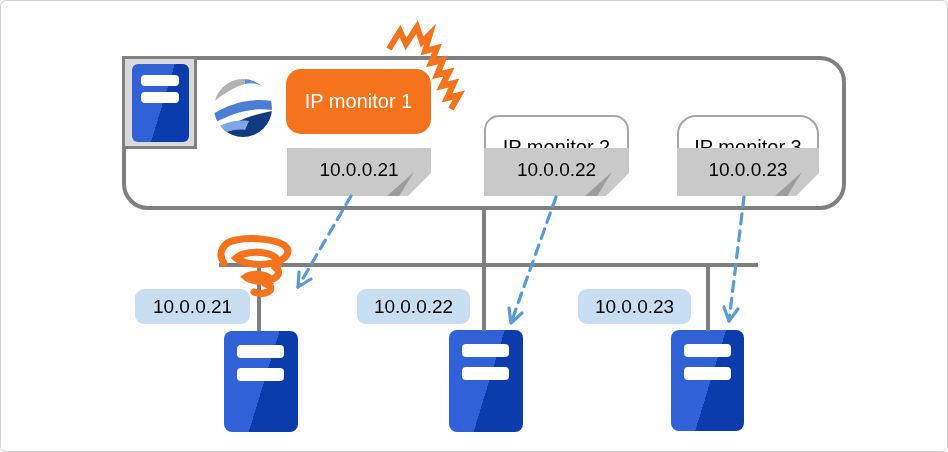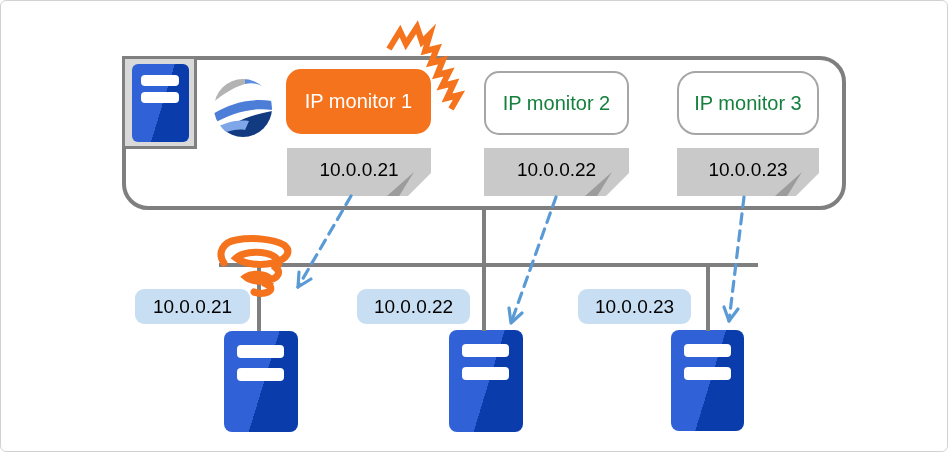--- a/index.html
+++ b/index.html
@@ -36,21 +36,21 @@
   .srv-bottom{width:74px;height:101px;}
   .srv-bottom .bar{left:13px;width:47px;height:13px;}
   .srv-bottom .bar.b1{top:14px;} .srv-bottom .bar.b2{top:37px;}
   
   .monitor{
     width:145px;height:65px;border-radius:15px;box-sizing:border-box;
     display:flex;align-items:center;justify-content:center;
     font-size:20px;z-index:2;
   }
   .monitor.alert{background:#f4731c;color:#fff;}
-  .monitor.plain{background:#fff;border:2px solid #a6a6a6;color:#15803d;}
+  .monitor.plain{background:#fff;border:2px solid #a6a6a6;color:#000000;margin-top:44px;}
   
   .note{
     width:144px;height:48px;background:#c9c9c9;z-index:2;
     clip-path:polygon(0 0,100% 0,100% calc(100% - 23px),calc(100% - 23px) 100%,0 100%);
     display:flex;align-items:center;justify-content:center;
     font-size:19px;color:#000;padding-bottom:4px;box-sizing:border-box;
   }
   .fold{
     right:0;bottom:0;width:27px;height:24px;background:#9c9c9c;z-index:3;
     clip-path:polygon(0 100%,100% 0,45% 100%);

